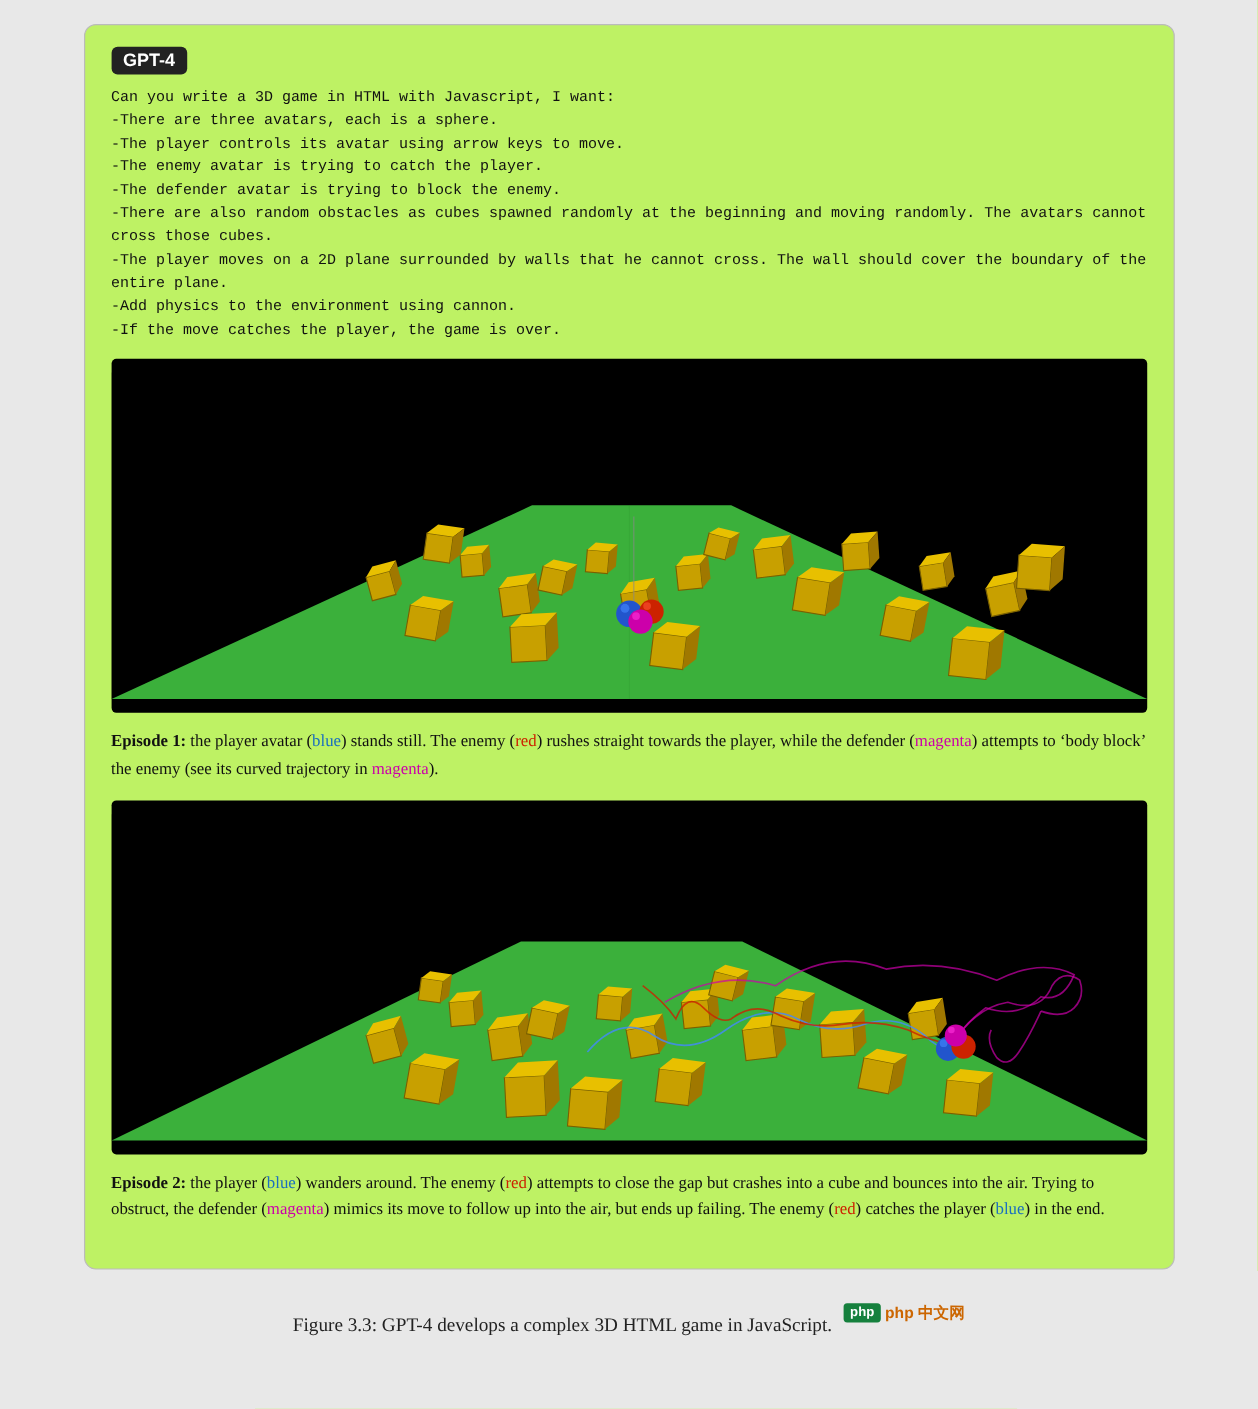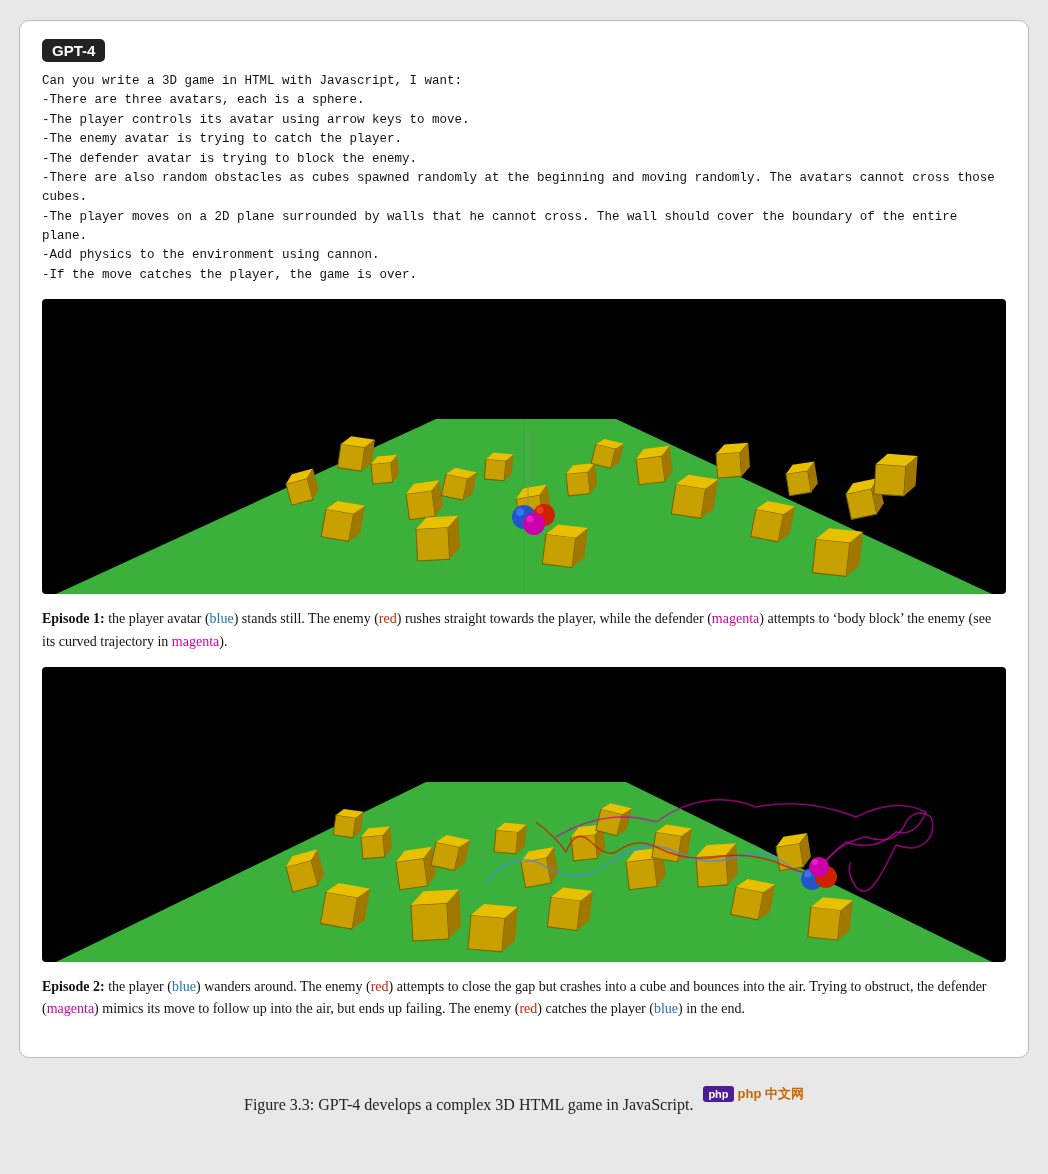--- a/index.html
+++ b/index.html
@@ -8,24 +8,24 @@
       font-family: Georgia, 'Times New Roman', serif;
       width: 1048px;
       min-height: 1174px;
       display: flex;
       flex-direction: column;
       align-items: center;
       padding: 20px 0 30px 0;
     }
 
     .main-card {
-      background: #ffffff;
+      background: #bef264;
       border: 1.5px solid #bbb;
       border-radius: 10px;
-      width: 1010px;
+      width: 909px;
       padding: 18px 22px 22px 22px;
       position: relative;
     }
 
     .gpt-badge {
       background: #222;
       color: #fff;
       font-family: Arial, sans-serif;
       font-weight: bold;
       font-size: 15px;
@@ -88,21 +88,21 @@
       display: inline-flex;
       align-items: center;
       gap: 4px;
       font-size: 13px;
       color: #cc6600;
       font-family: Arial, sans-serif;
       font-weight: bold;
     }
 
     .php-icon {
-      background: #4c1d95;
+      background: #15803d;
       color: white;
       font-size: 11px;
       font-weight: bold;
       padding: 2px 5px;
       border-radius: 3px;
       font-family: Arial, sans-serif;
     }
 
     
     .scene-svg {

